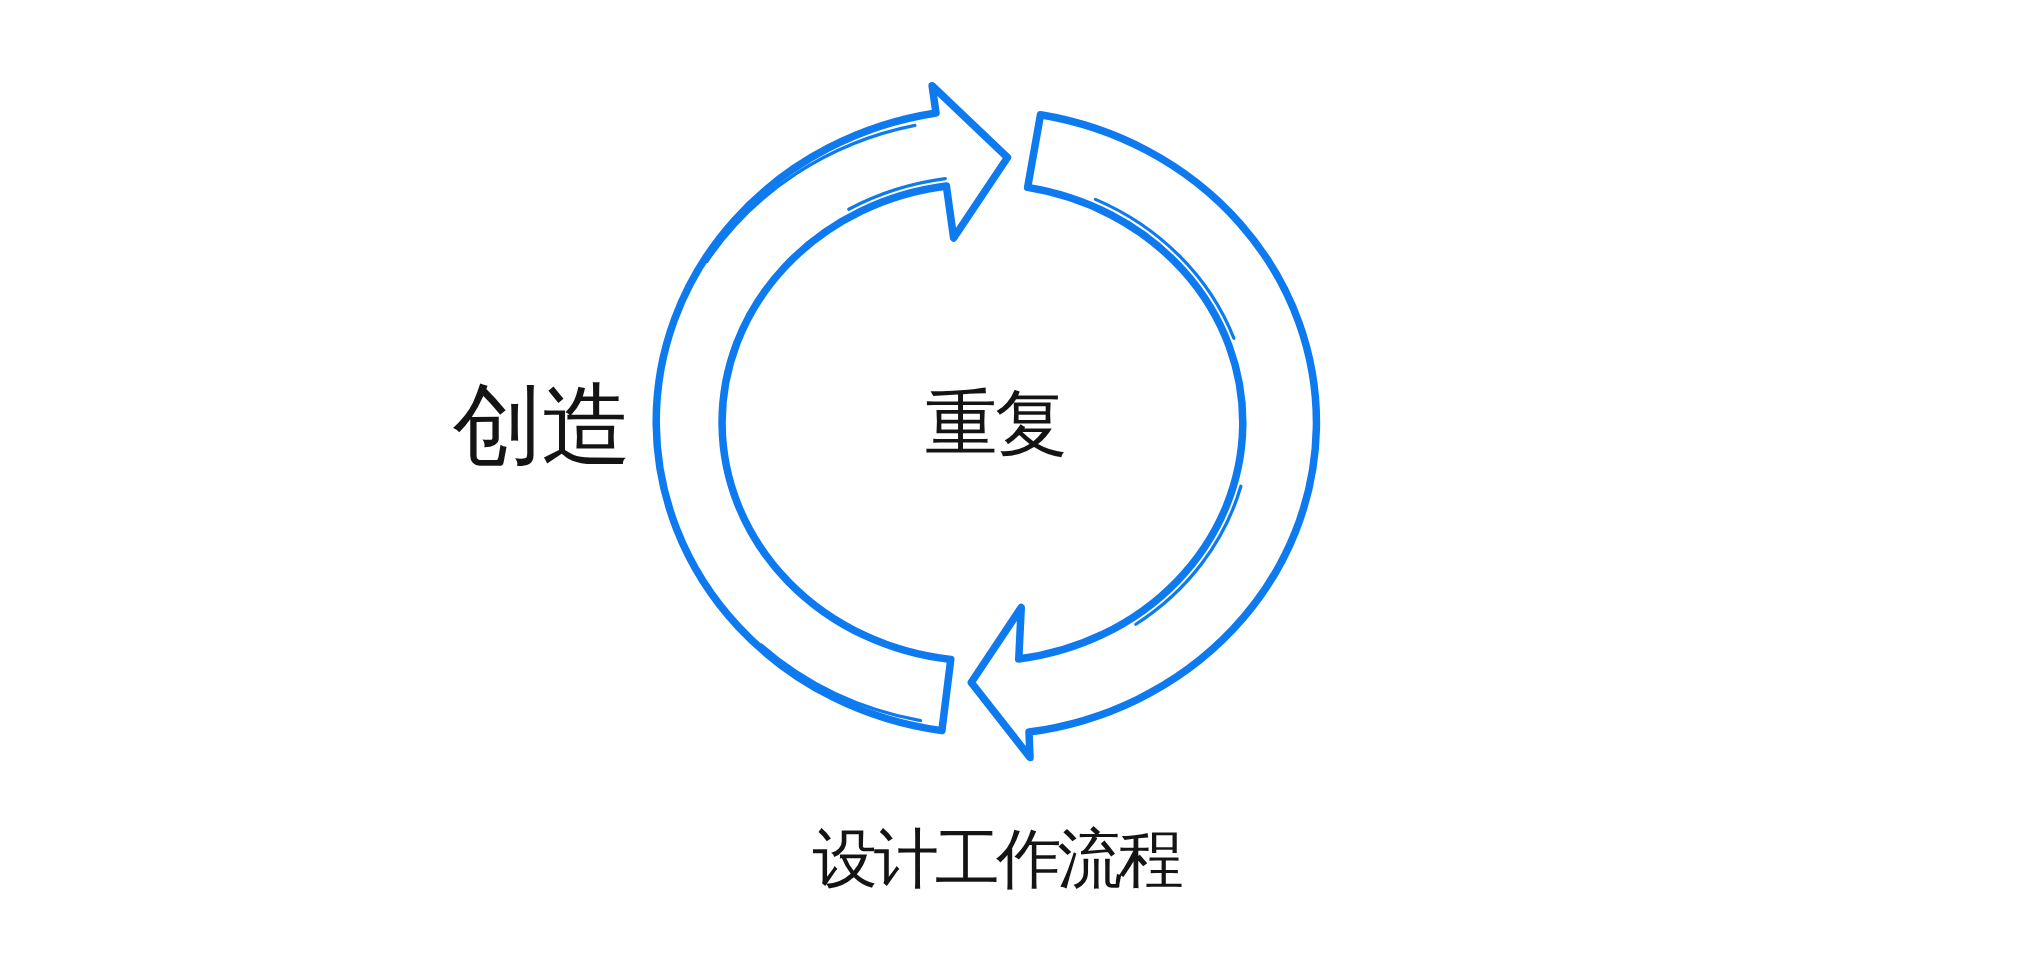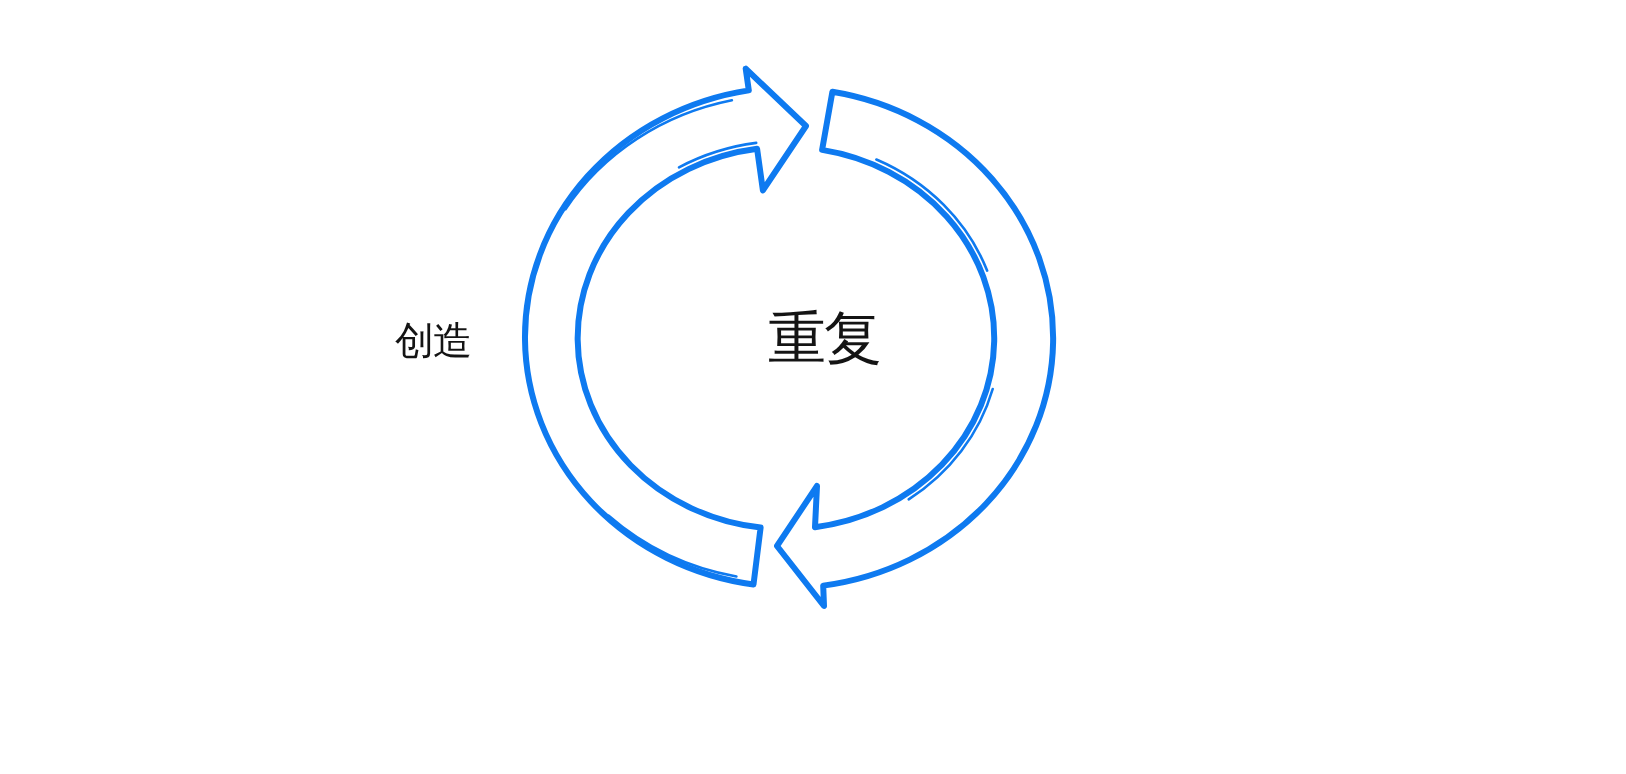--- a/index.html
+++ b/index.html
@@ -39,33 +39,33 @@
   }
   .label{
     position:absolute;
     transform:translate(-50%,-50%);
     color:var(--text-color);
     white-space:nowrap;
     line-height:1;
     user-select:none;
   }
   .label-side{
-    font-size:39px;
+    font-size:72px;
     letter-spacing:-1px;
   }
   .label-center{
     font-size:58px;
     letter-spacing:-2px;
   }
   .label-caption{
     font-size:52px;
     letter-spacing:-3px;
   }
   .pos-left{left:433px;top:340px;}
-  .pos-center{left:824px;top:338px;}
+  .pos-center{left:796px;top:338px;}
   .pos-right{left:1146px;top:338px;}
   .pos-caption{left:797px;top:688px;}
 </style>
 </head>
 <body>
 
 <div class="canvas">
 
   <svg class="cycle-svg" viewBox="0 0 1626 774" aria-hidden="true">
 
@@ -95,14 +95,15 @@
       <path class="arrow-accent" d="M 876.4 159.5 A 214 197 0 0 1 987.1 270.6"></path>
       <path class="arrow-accent" d="M 992.7 389 A 214 197 0 0 1 908.7 499.4"></path>
     </g>
   </svg>
 
   <div class="label label-side pos-left">创造</div>
 
   <div class="label label-center pos-center">重复</div>
 
 
+  <div class="label label-caption pos-caption">设计工作流程</div>
 
 </div>
 
 </body></html>

